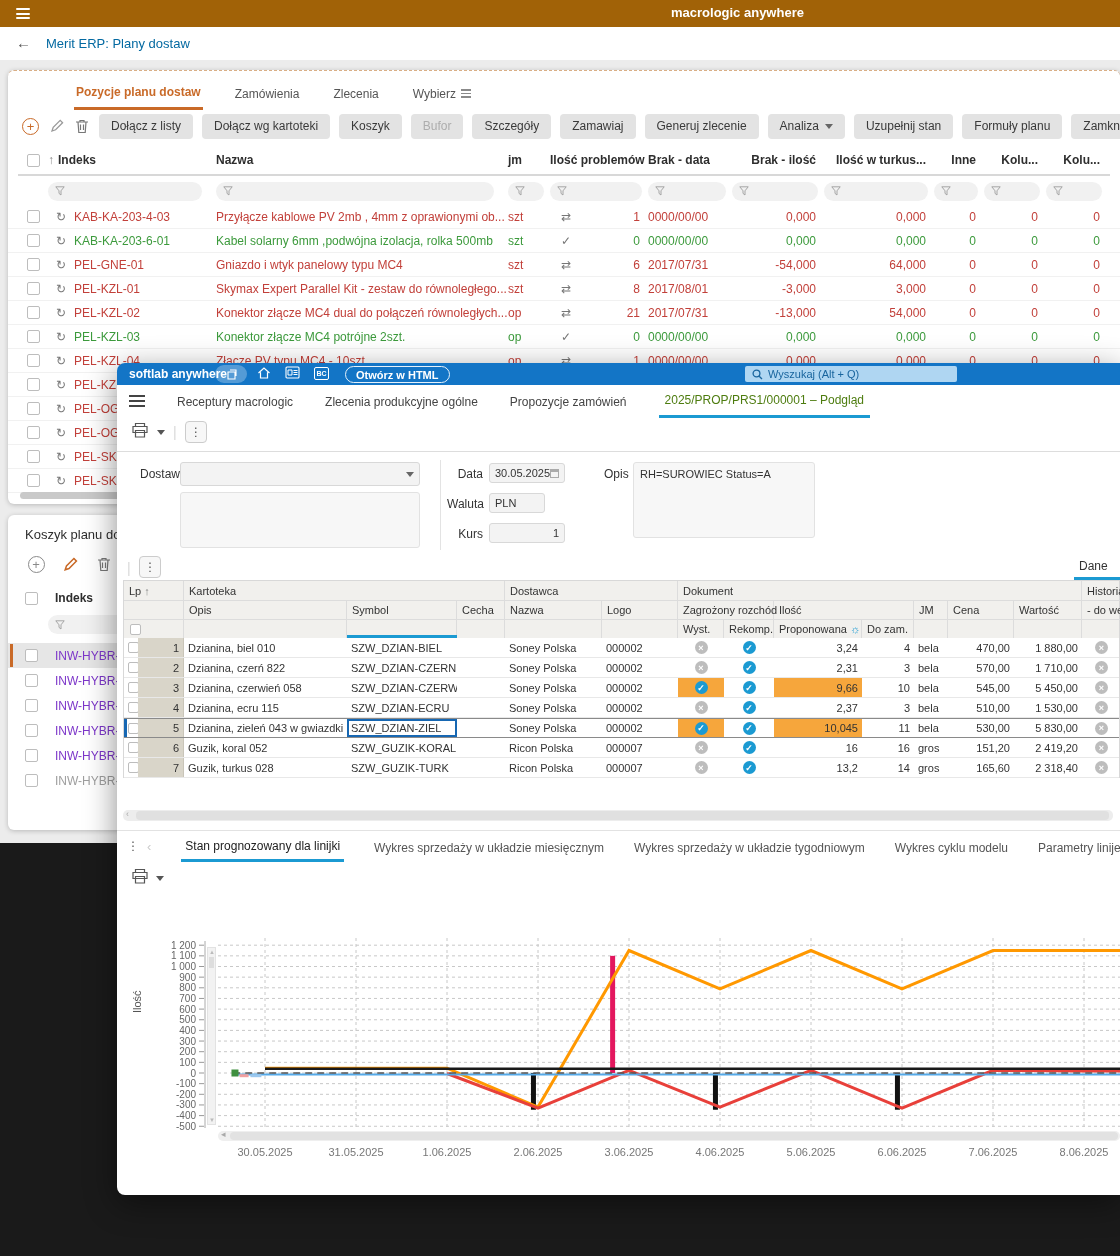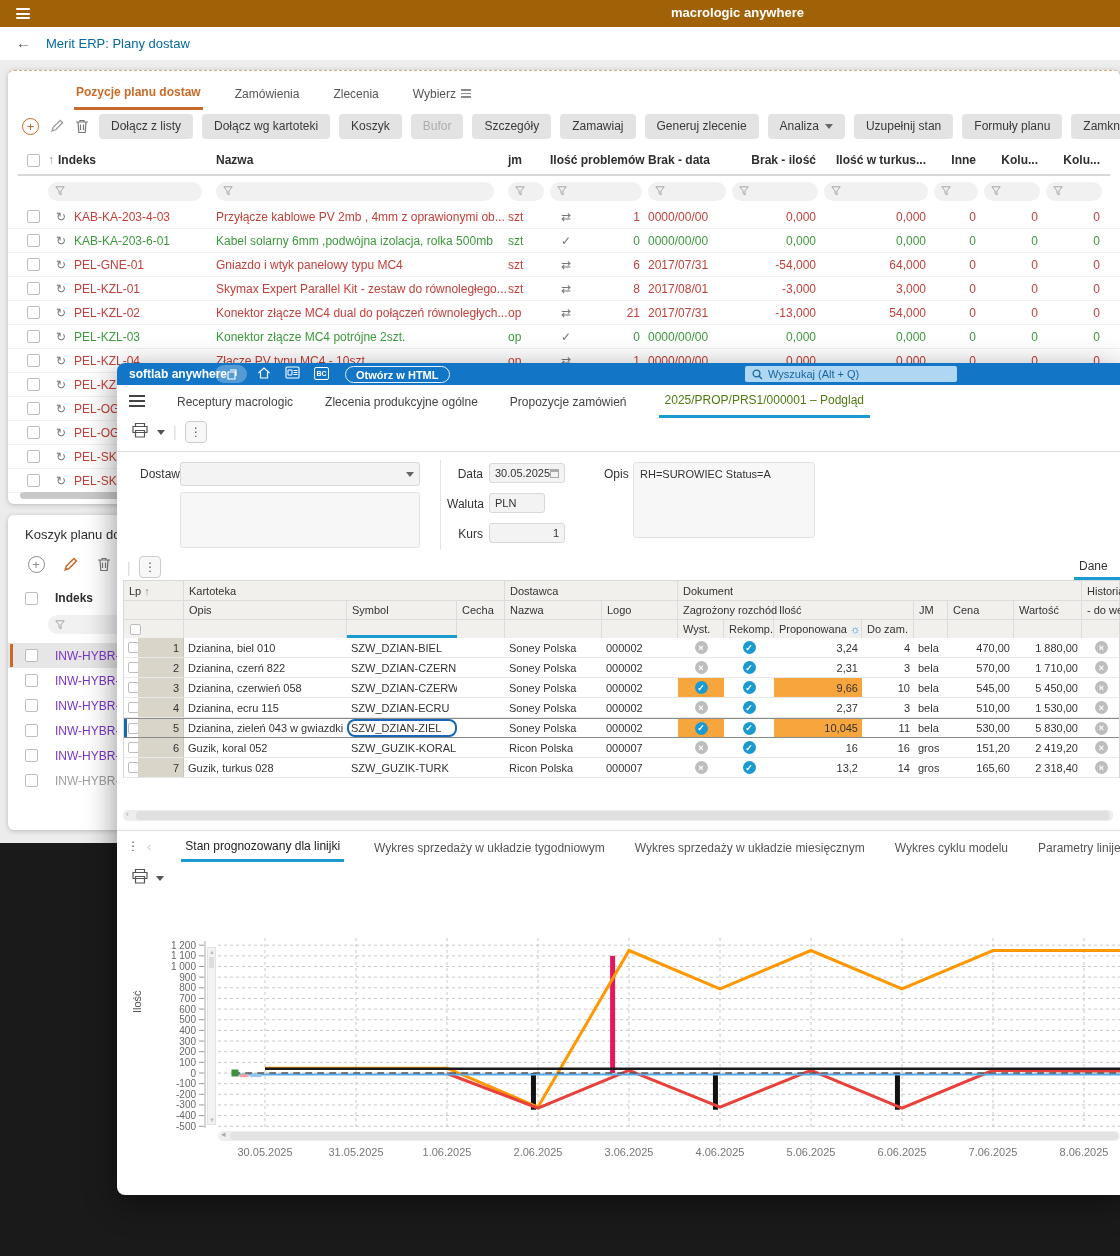--- a/index.html
+++ b/index.html
@@ -100,21 +100,21 @@
   .symline{position:absolute;left:223px;bottom:0;width:110px;height:3px;background:#1B9AD2;}
   .c-sel{width:14px}.c-lp{width:46px}.c-opis{width:163px}.c-sym{width:110px}.c-cecha{width:48px}.c-naz{width:97px}.c-logo{width:76px}.c-wyst{width:46px}.c-rek{width:50px}.c-prop{width:88px}.c-doz{width:52px}.c-jm{width:34px}.c-cena{width:66px}.c-wart{width:68px}.c-hist{width:39px}
   .h60{width:60px}.h321{width:321px}.h173{width:173px}.h404{width:404px}.h96{width:96px}.h140{width:140px}
   .g2row{position:relative;display:flex;height:20px;align-items:center;border-bottom:1px solid #E8E8E8;background:#fff;}
   .g2row>div{height:100%;display:flex;align-items:center;padding:0 4px;flex:none;overflow:hidden;white-space:nowrap;}
   .g2row .num{justify-content:flex-end;}
   .g2row .ctr{justify-content:center;}
   .g2row .c-lp{background:#D9D5C9;border-right:1px solid #C9C5B9;justify-content:flex-end;}
   .g2row.sel{border-top:1.5px solid #8A8A8A;border-bottom:1.5px solid #8A8A8A;}
   .g2row.sel::before{content:"";position:absolute;left:0;top:0;bottom:0;width:3px;background:#1767B2;}
-  .g2row .c-sym.focus{box-shadow:inset 0 0 0 2px #1767B2;border-radius:8px;}
+  .g2row .c-sym.focus{box-shadow:inset 0 0 0 2px #1767B2;}
   .hl{background:#F6A63C;}
   .icx,.icv{width:13px;height:13px;border-radius:50%;color:#fff;font-size:9px;font-weight:700;display:flex;align-items:center;justify-content:center;flex:none;}
   .icx{background:#BDBDBD;}
   .icv{background:#1B9AD2;}
   .sl-hscroll{position:absolute;left:6px;top:447px;width:990px;height:11px;background:#EDEDED;border-radius:5px;}
   .sl-hscroll .hd{position:absolute;left:13px;top:1px;bottom:1px;right:4px;background:#E0E0E0;border-radius:4px;}
   .sl-hscroll .ar{position:absolute;left:3px;top:-1px;color:#AAA;font-size:9px;}
   .sl-div2{position:absolute;left:0;top:467px;width:100%;height:1px;background:#E2E2E2;}
 
   .sl-btabs{position:absolute;left:0;top:470px;width:100%;height:29px;display:flex;align-items:stretch;}
@@ -886,22 +886,22 @@
     <div class="sl-hscroll">
         <span class="ar">‹</span>
         <span class="hd"></span>
       </div>
     <div class="sl-div2"></div>
 
     <div class="sl-btabs" id="sl-btabs">
       <span style="margin:6px 0 0 10px;color:#555;font-size:12px;">⋮</span>
       <span style="margin:6px 0 0 8px;color:#CCC;font-size:13px;">‹</span>
     <span class="btab active">Stan prognozowany dla linijki</span>
+        <span class="btab">Wykres sprzedaży w układzie miesięcznym</span>
         <span class="btab">Wykres sprzedaży w układzie tygodniowym</span>
-        <span class="btab">Wykres sprzedaży w układzie miesięcznym</span>
         <span class="btab">Wykres cyklu modelu</span>
         <span class="btab">Parametry linijek</span>
       </div>
 
     <div class="sl-print2">
       <span>
         <svg width="18" height="17" viewBox="0 0 18 17">
             <path d="M4.5 4V1.5h9V4 M2 4.5h14v6H2z M4.5 8.5h9V15h-9z" fill="none" stroke="#555" stroke-width="1.2"></path>
           </svg>
       </span>

